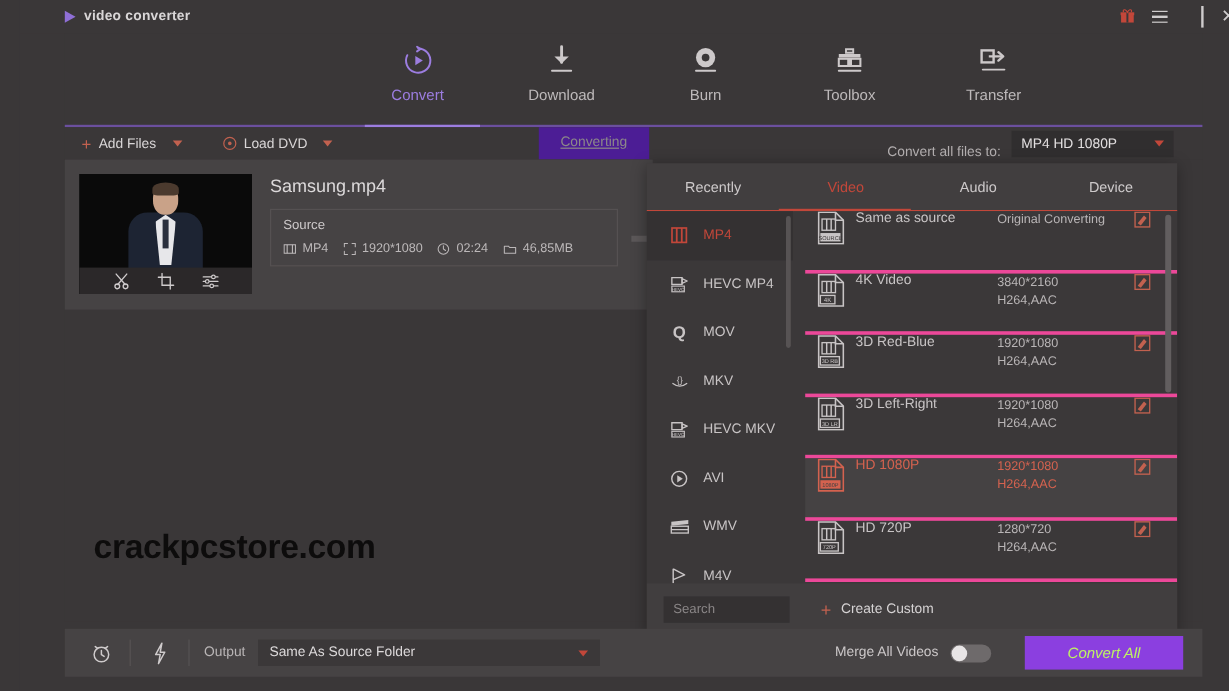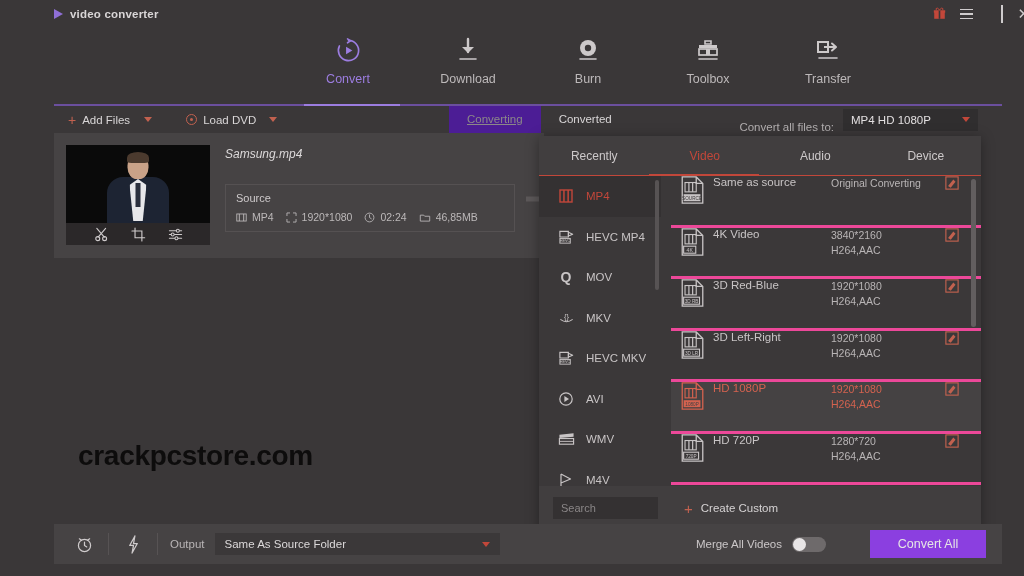--- a/index.html
+++ b/index.html
@@ -153,21 +153,21 @@
     width: 5px; height: 24px; background: #2a2f3d;
   }
   .thumb-bar {
     position: absolute; left: 0; bottom: 0; width: 144px; height: 22px;
     background: #2b2829; display: flex; align-items: center;
     justify-content: center; gap: 22px;
   }
   .thumb-bar .ic { cursor: pointer; display: flex; }
 
   .fileinfo { padding-left: 15px; padding-top: 2px; flex: 1 1 auto; }
-  .filename { font-size: 12px; color: #dcd9da; margin-bottom: 23px; font-style: italic; }
+  .filename { font-size: 15px; color: #dcd9da; margin-bottom: 10px; }
   .srcbox {
     width: 290px; border: 1px solid #555152; padding: 7px 10px 8px 10px;
   }
   .src-title { font-size: 11px; color: #cecacb; margin-bottom: 7px; }
   .src-row { display: flex; align-items: center; gap: 12px; }
   .src-item {
     display: flex; align-items: center; gap: 5px;
     font-size: 10.5px; color: #bcb8b9; white-space: nowrap;
   }
   .arrow-right {
@@ -281,23 +281,23 @@
   .merge-label { font-size: 11.5px; color: #cbc7c8; }
   .toggle {
     width: 34px; height: 15px; background: #6e6a6b; border-radius: 8px;
     position: relative; cursor: pointer;
   }
   .toggle .knob {
     position: absolute; left: 1px; top: 1px; width: 13px; height: 13px;
     background: #e8e5e6; border-radius: 50%;
   }
   .convert-all-btn {
-    position: absolute; right: 16px; width: 116px; height: 28px;
-    background: #8b3fe0; color: #e5e5e5; font-size: 12.5px;
-    display: flex; align-items: center; justify-content: center; cursor: pointer;
+    position: absolute; right: 16px; width: 132px; height: 28px;
+    background: #8b3fe0; color: #bef264; font-size: 12.5px;
+    display: flex; align-items: center; justify-content: center; cursor: pointer; font-style: italic;
   }
 </style>
 </head>
 <body>
 
 <div id="app">
 
   <div class="titlebar">
     <div class="brand">
       <span class="brand-logo"></span>
@@ -391,21 +391,20 @@
     <div class="tb-btn" style="margin-left:34px;">
       <span class="disc-icon">
           <i></i>
         </span>
       <span>Load DVD</span>
     </div>
     <span class="tb-caret" style="margin-left:13px;"></span>
 
     <div class="conv-tabs">
       <div class="conv-tab active">Converting</div>
-      <div class="conv-tab plain">Converted</div>
     </div>
 
     <div class="convert-all-to">
       <span class="cat-label">Convert all files to:</span>
       <div class="cat-select">
         <span>MP4 HD 1080P</span>
         <span class="sel-caret"></span>
       </div>
     </div>
   </div>

